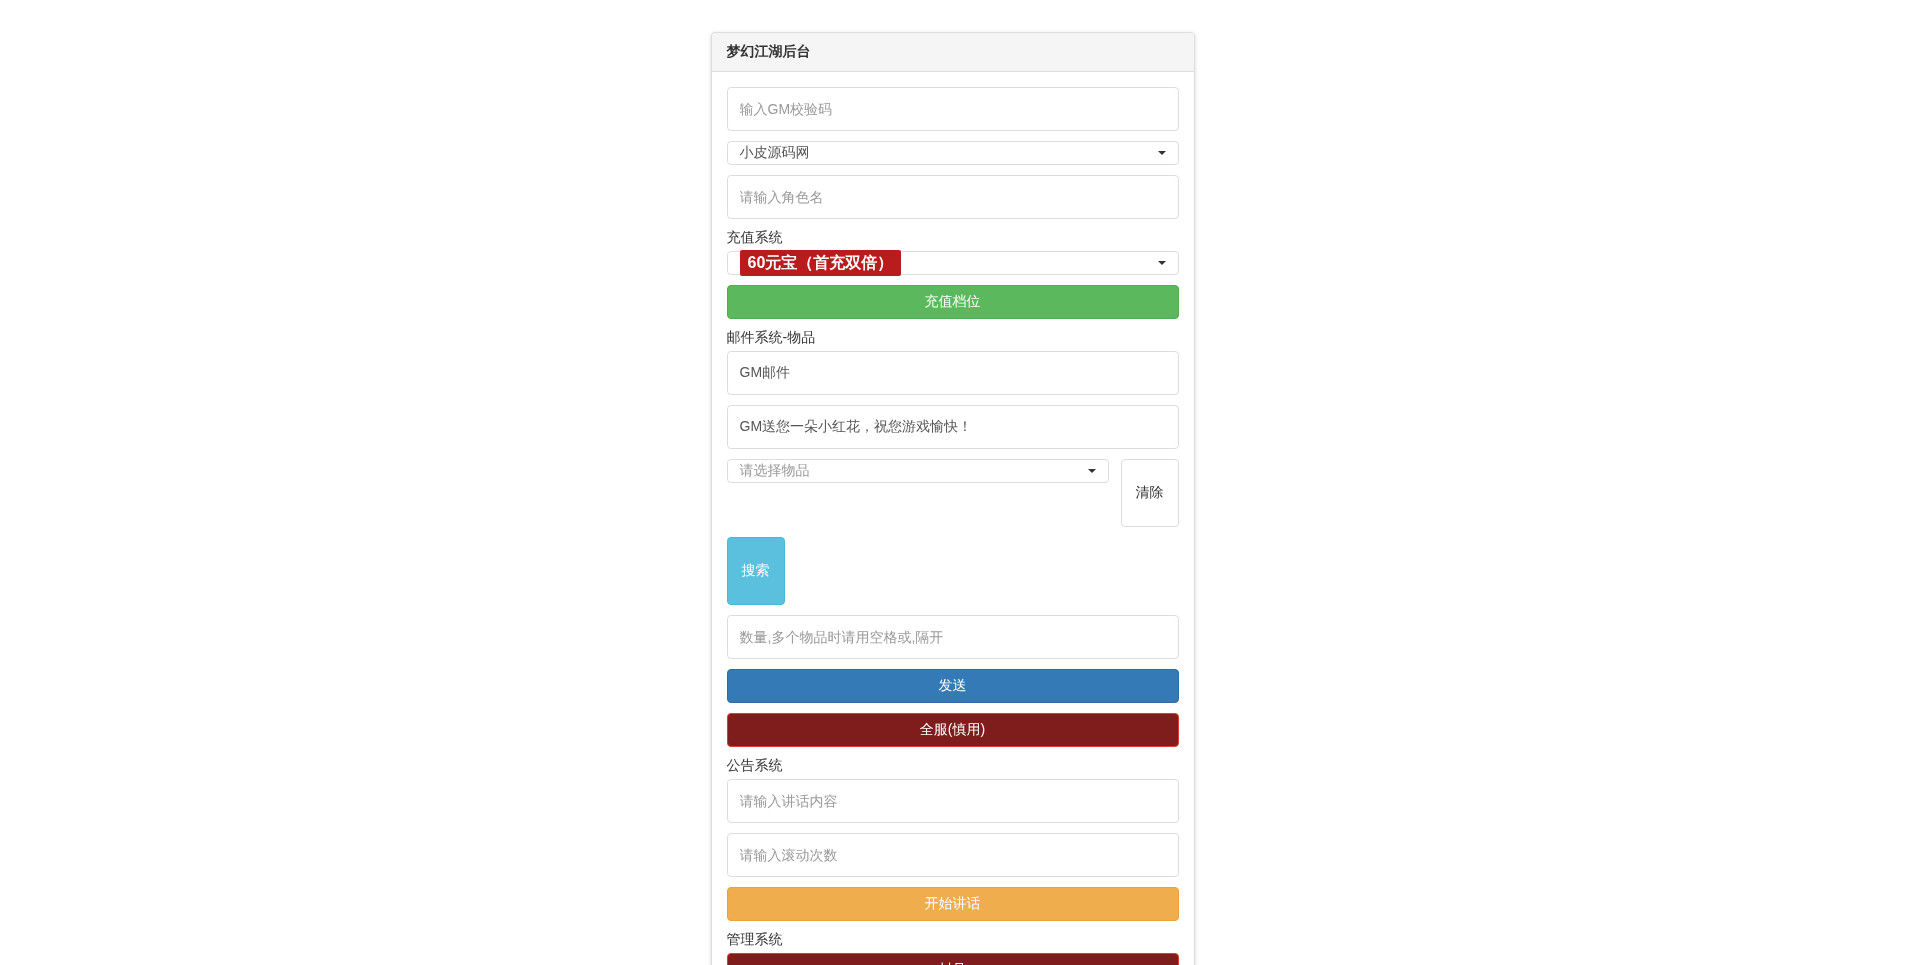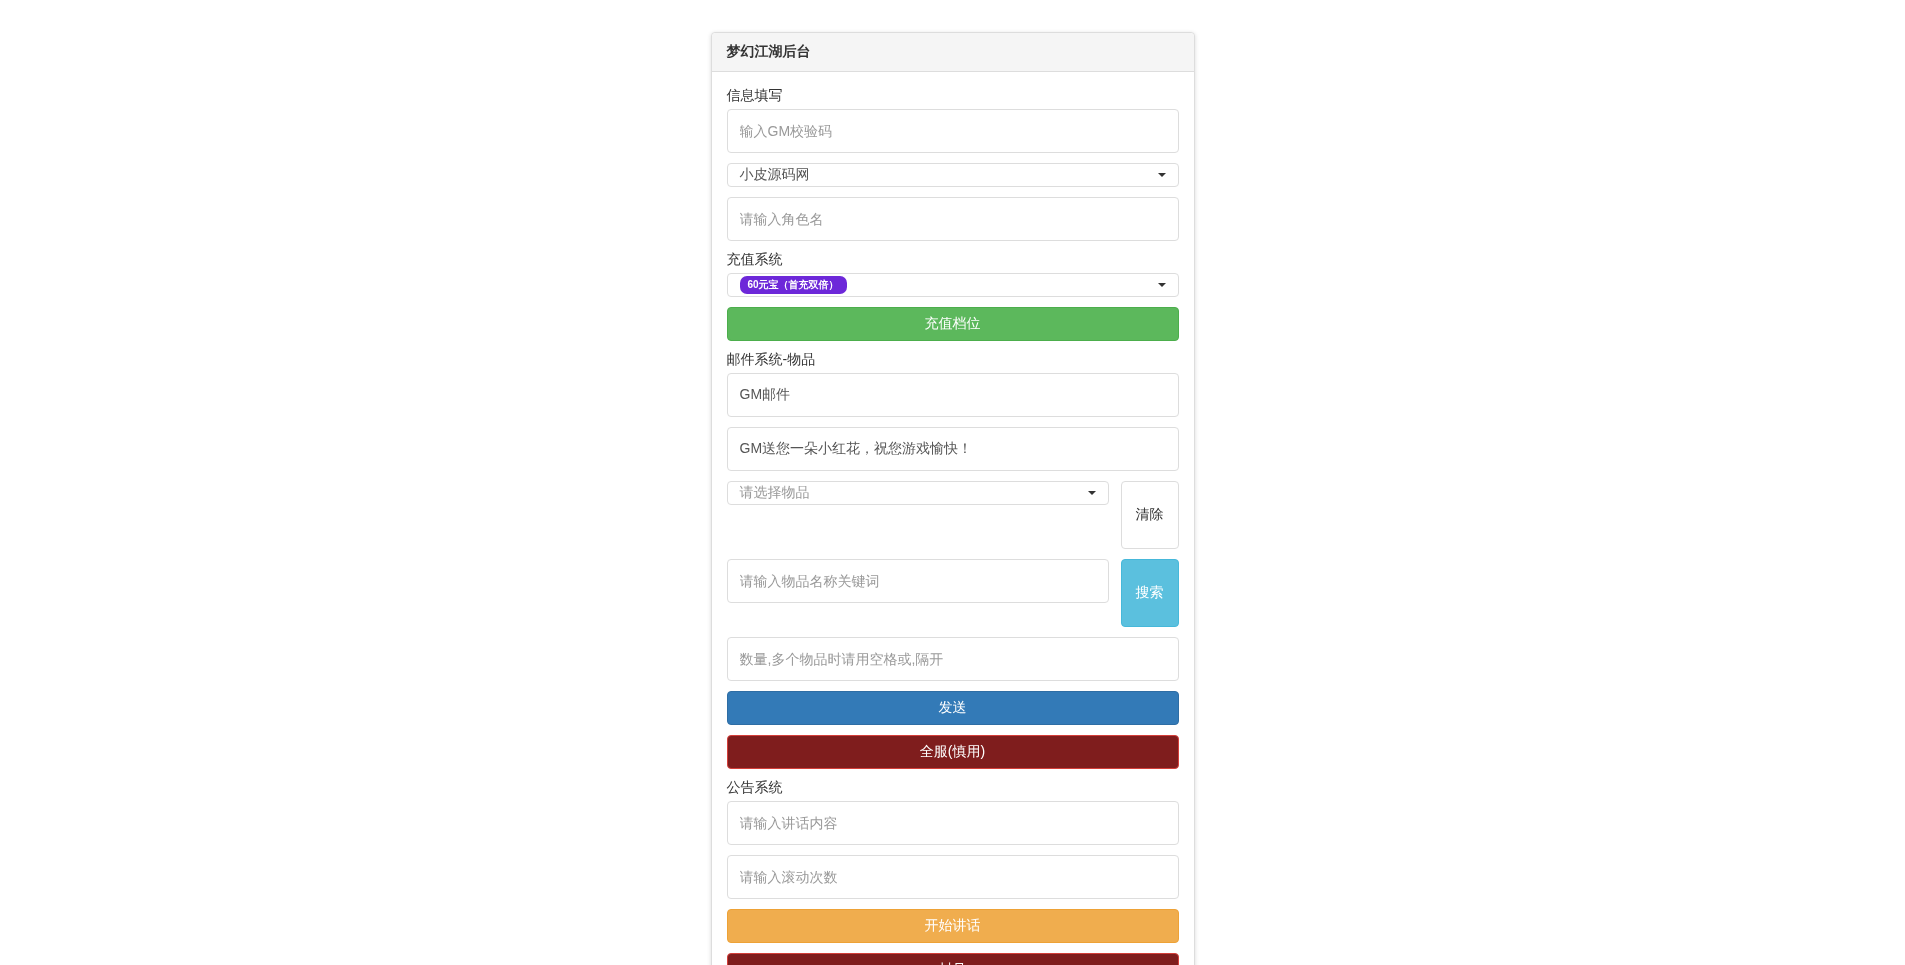--- a/index.html
+++ b/index.html
@@ -84,25 +84,25 @@
       border-left: 4px solid transparent;
       border-right: 4px solid transparent;
       border-top: 4px solid #333;
     }
     .dropdown .placeholder-txt {
       color: #999;
     }
     .badge {
       display: inline-block;
       padding: 2px 8px;
-      font-size: 10px;
+      font-size: 16px;
       font-weight: bold;
       color: #fff;
-      background-color: #6d28d9;
-      border-radius: 7px;
+      background-color: #b91c1c;
+      border-radius: 2px;
       line-height: 1.4;
     }
     .btn {
       display: block;
       width: 100%;
       padding: 7px 12px;
       font-size: 14px;
       text-align: center;
       border: 1px solid transparent;
       border-radius: 4px;
@@ -133,21 +133,20 @@
       flex-shrink: 0;
     }
   </style>
 </head>
 <body>
 
 <div class="panel">
   <div class="panel-header">梦幻江湖后台</div>
   <div class="panel-body">
 
-    <div class="section-label">信息填写</div>
     <input class="form-control" type="text" placeholder="输入GM校验码" style="">
     <div class="dropdown">
       <span>小皮源码网</span>
       <span class="caret"></span>
     </div>
     <input class="form-control" type="text" placeholder="请输入角色名" style="">
 
     <div class="section-label">充值系统</div>
     <div class="dropdown">
       <span class="badge">60元宝（首充双倍）</span>
@@ -159,28 +158,28 @@
     <input class="form-control" type="text" value="GM邮件" style="">
     <input class="form-control" type="text" value="GM送您一朵小红花，祝您游戏愉快！" style="">
     <div class="input-row">
       <div class="dropdown">
         <span class="placeholder-txt">请选择物品</span>
         <span class="caret"></span>
       </div>
       <button class="btn btn-default btn-side">清除</button>
     </div>
     <div class="input-row">
-      <input class="form-control" type="text" placeholder="请输入物品名称关键词" style="">
       <button class="btn btn-info btn-side">搜索</button>
     </div>
     <input class="form-control" type="text" placeholder="数量,多个物品时请用空格或,隔开" style="">
     <button class="btn btn-primary">发送</button>
     <button class="btn btn-danger">全服(慎用)</button>
 
     <div class="section-label">公告系统</div>
     <input class="form-control" type="text" placeholder="请输入讲话内容" style="">
     <input class="form-control" type="text" placeholder="请输入滚动次数" style="">
     <button class="btn btn-warning">开始讲话</button>
 
+    <div class="section-label">管理系统</div>
     <button class="btn btn-danger" style="margin-bottom:0;">封号</button>
 
   </div>
 </div>
 
 </body></html>

